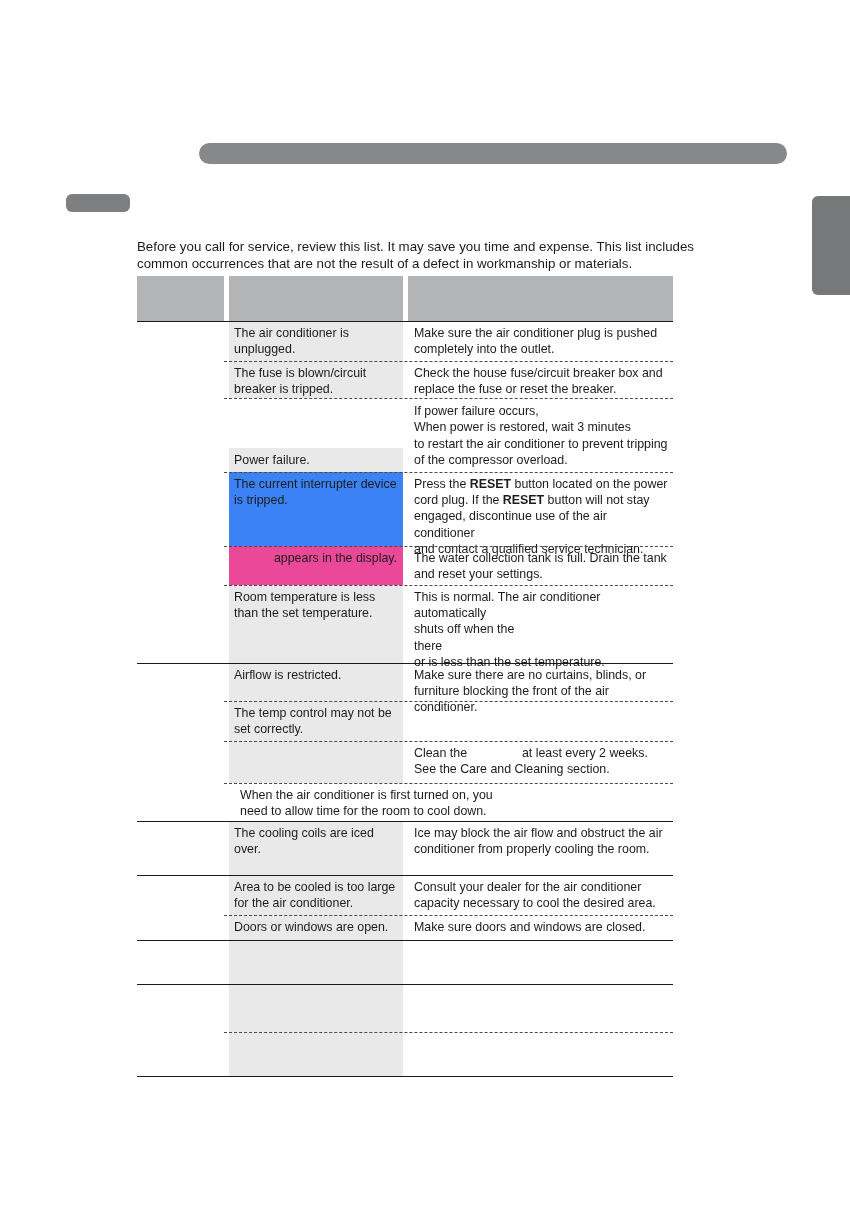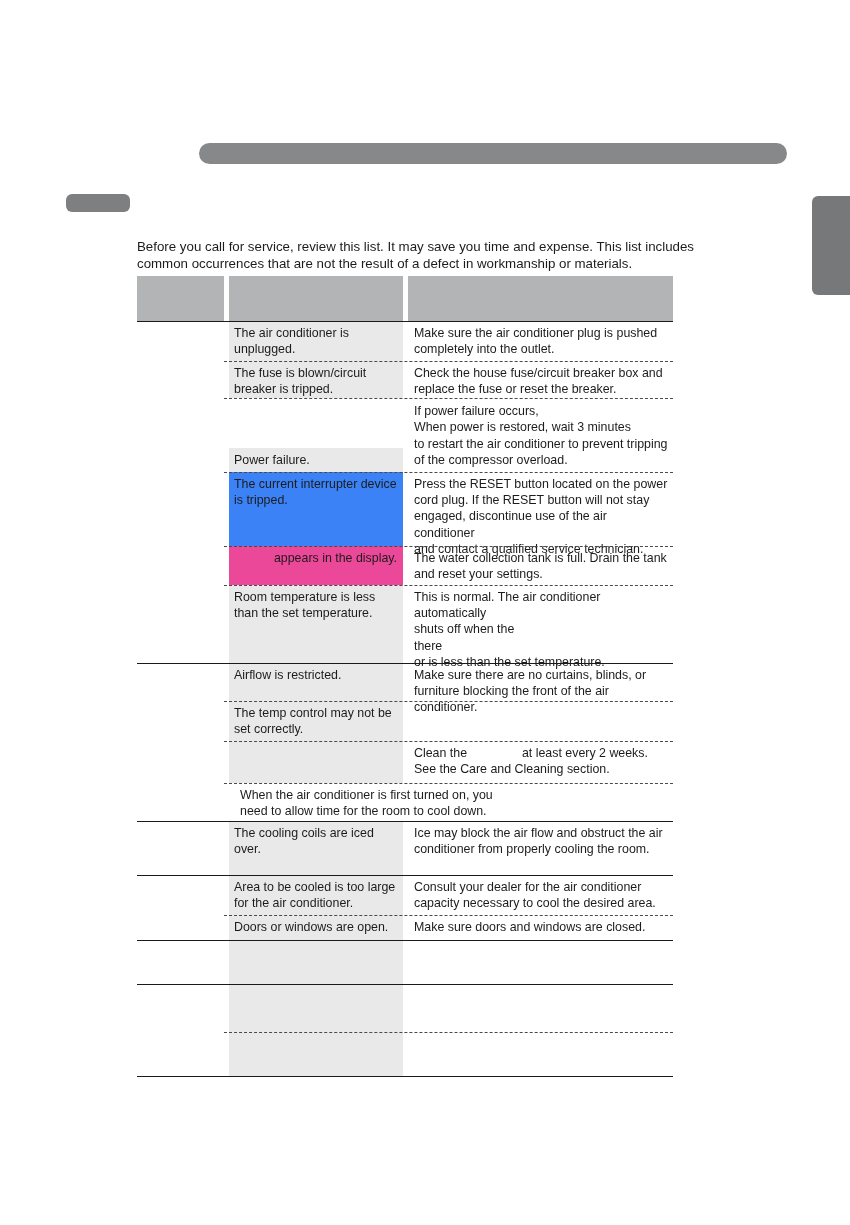--- a/index.html
+++ b/index.html
@@ -91,21 +91,21 @@
     line-height: 16.2px;
     padding: 4px 5px 4px 5px;
     color: #1c1c1c;
   }
   .c3 .cell-text { padding-left: 6px; padding-right: 4px; }
 
   .blank-inline {
     display: inline-block;
   }
 
-  b { font-weight: normal; }
+  b { font-weight: bold; }
 
   
   .sep-solid {
     position: absolute;
     left: 0;
     width: 536px;
     height: 0;
     border-top: 1.6px solid #1a1a1a;
   }
   .sep-dash {

